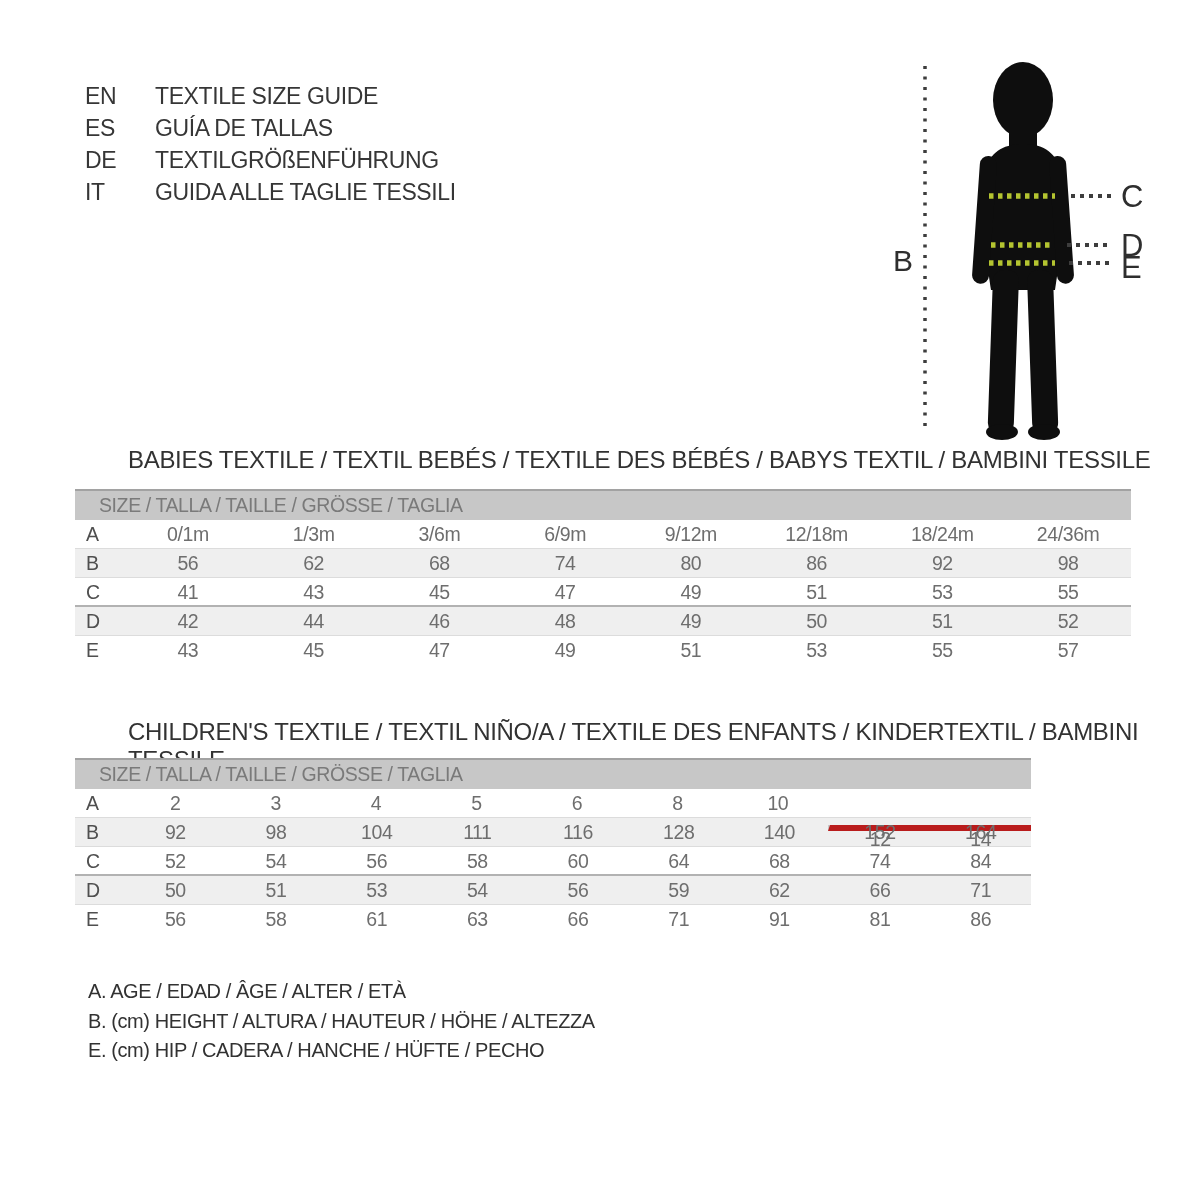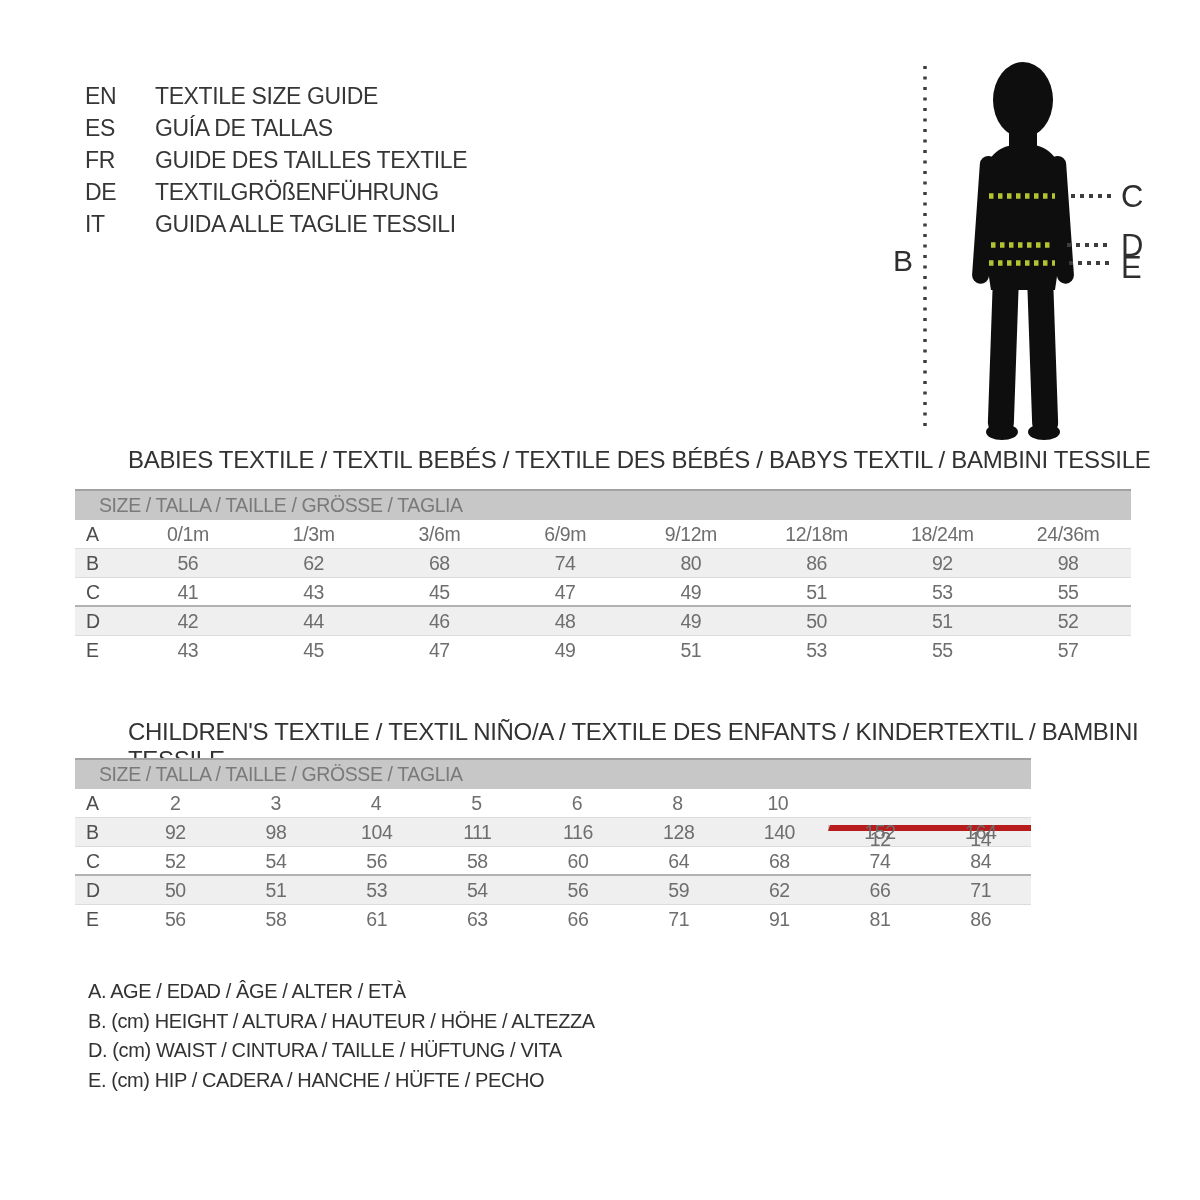--- a/index.html
+++ b/index.html
@@ -55,24 +55,20 @@
   <div class="lang-block">
     <div class="lang-row">
       <span class="lang-code">EN</span>
       <span class="lang-label">TEXTILE SIZE GUIDE</span>
     </div>
     <div class="lang-row">
       <span class="lang-code">ES</span>
       <span class="lang-label">GUÍA DE TALLAS</span>
     </div>
     <div class="lang-row">
-      <span class="lang-code">FR</span>
-      <span class="lang-label">GUIDE DES TAILLES TEXTILE</span>
-    </div>
-    <div class="lang-row">
       <span class="lang-code">DE</span>
       <span class="lang-label">TEXTILGRÖßENFÜHRUNG</span>
     </div>
     <div class="lang-row">
       <span class="lang-code">IT</span>
       <span class="lang-label">GUIDA ALLE TAGLIE TESSILI</span>
     </div>
   </div>
 
   <div class="figure">
@@ -231,17 +227,16 @@
       <span class="cell">71</span>
       <span class="cell">91</span>
       <span class="cell">81</span>
       <span class="cell">86</span>
     </div>
   </div>
 
   <div class="legend">
     <div class="legend-row">A. AGE / EDAD / ÂGE / ALTER / ETÀ</div>
     <div class="legend-row">B. (cm) HEIGHT / ALTURA / HAUTEUR / HÖHE / ALTEZZA</div>
-    <div class="legend-row">D. (cm) WAIST / CINTURA / TAILLE / HÜFTUNG / VITA</div>
     <div class="legend-row">E. (cm) HIP / CADERA / HANCHE / HÜFTE / PECHO</div>
   </div>
 
 </div>
 
 </body></html>

